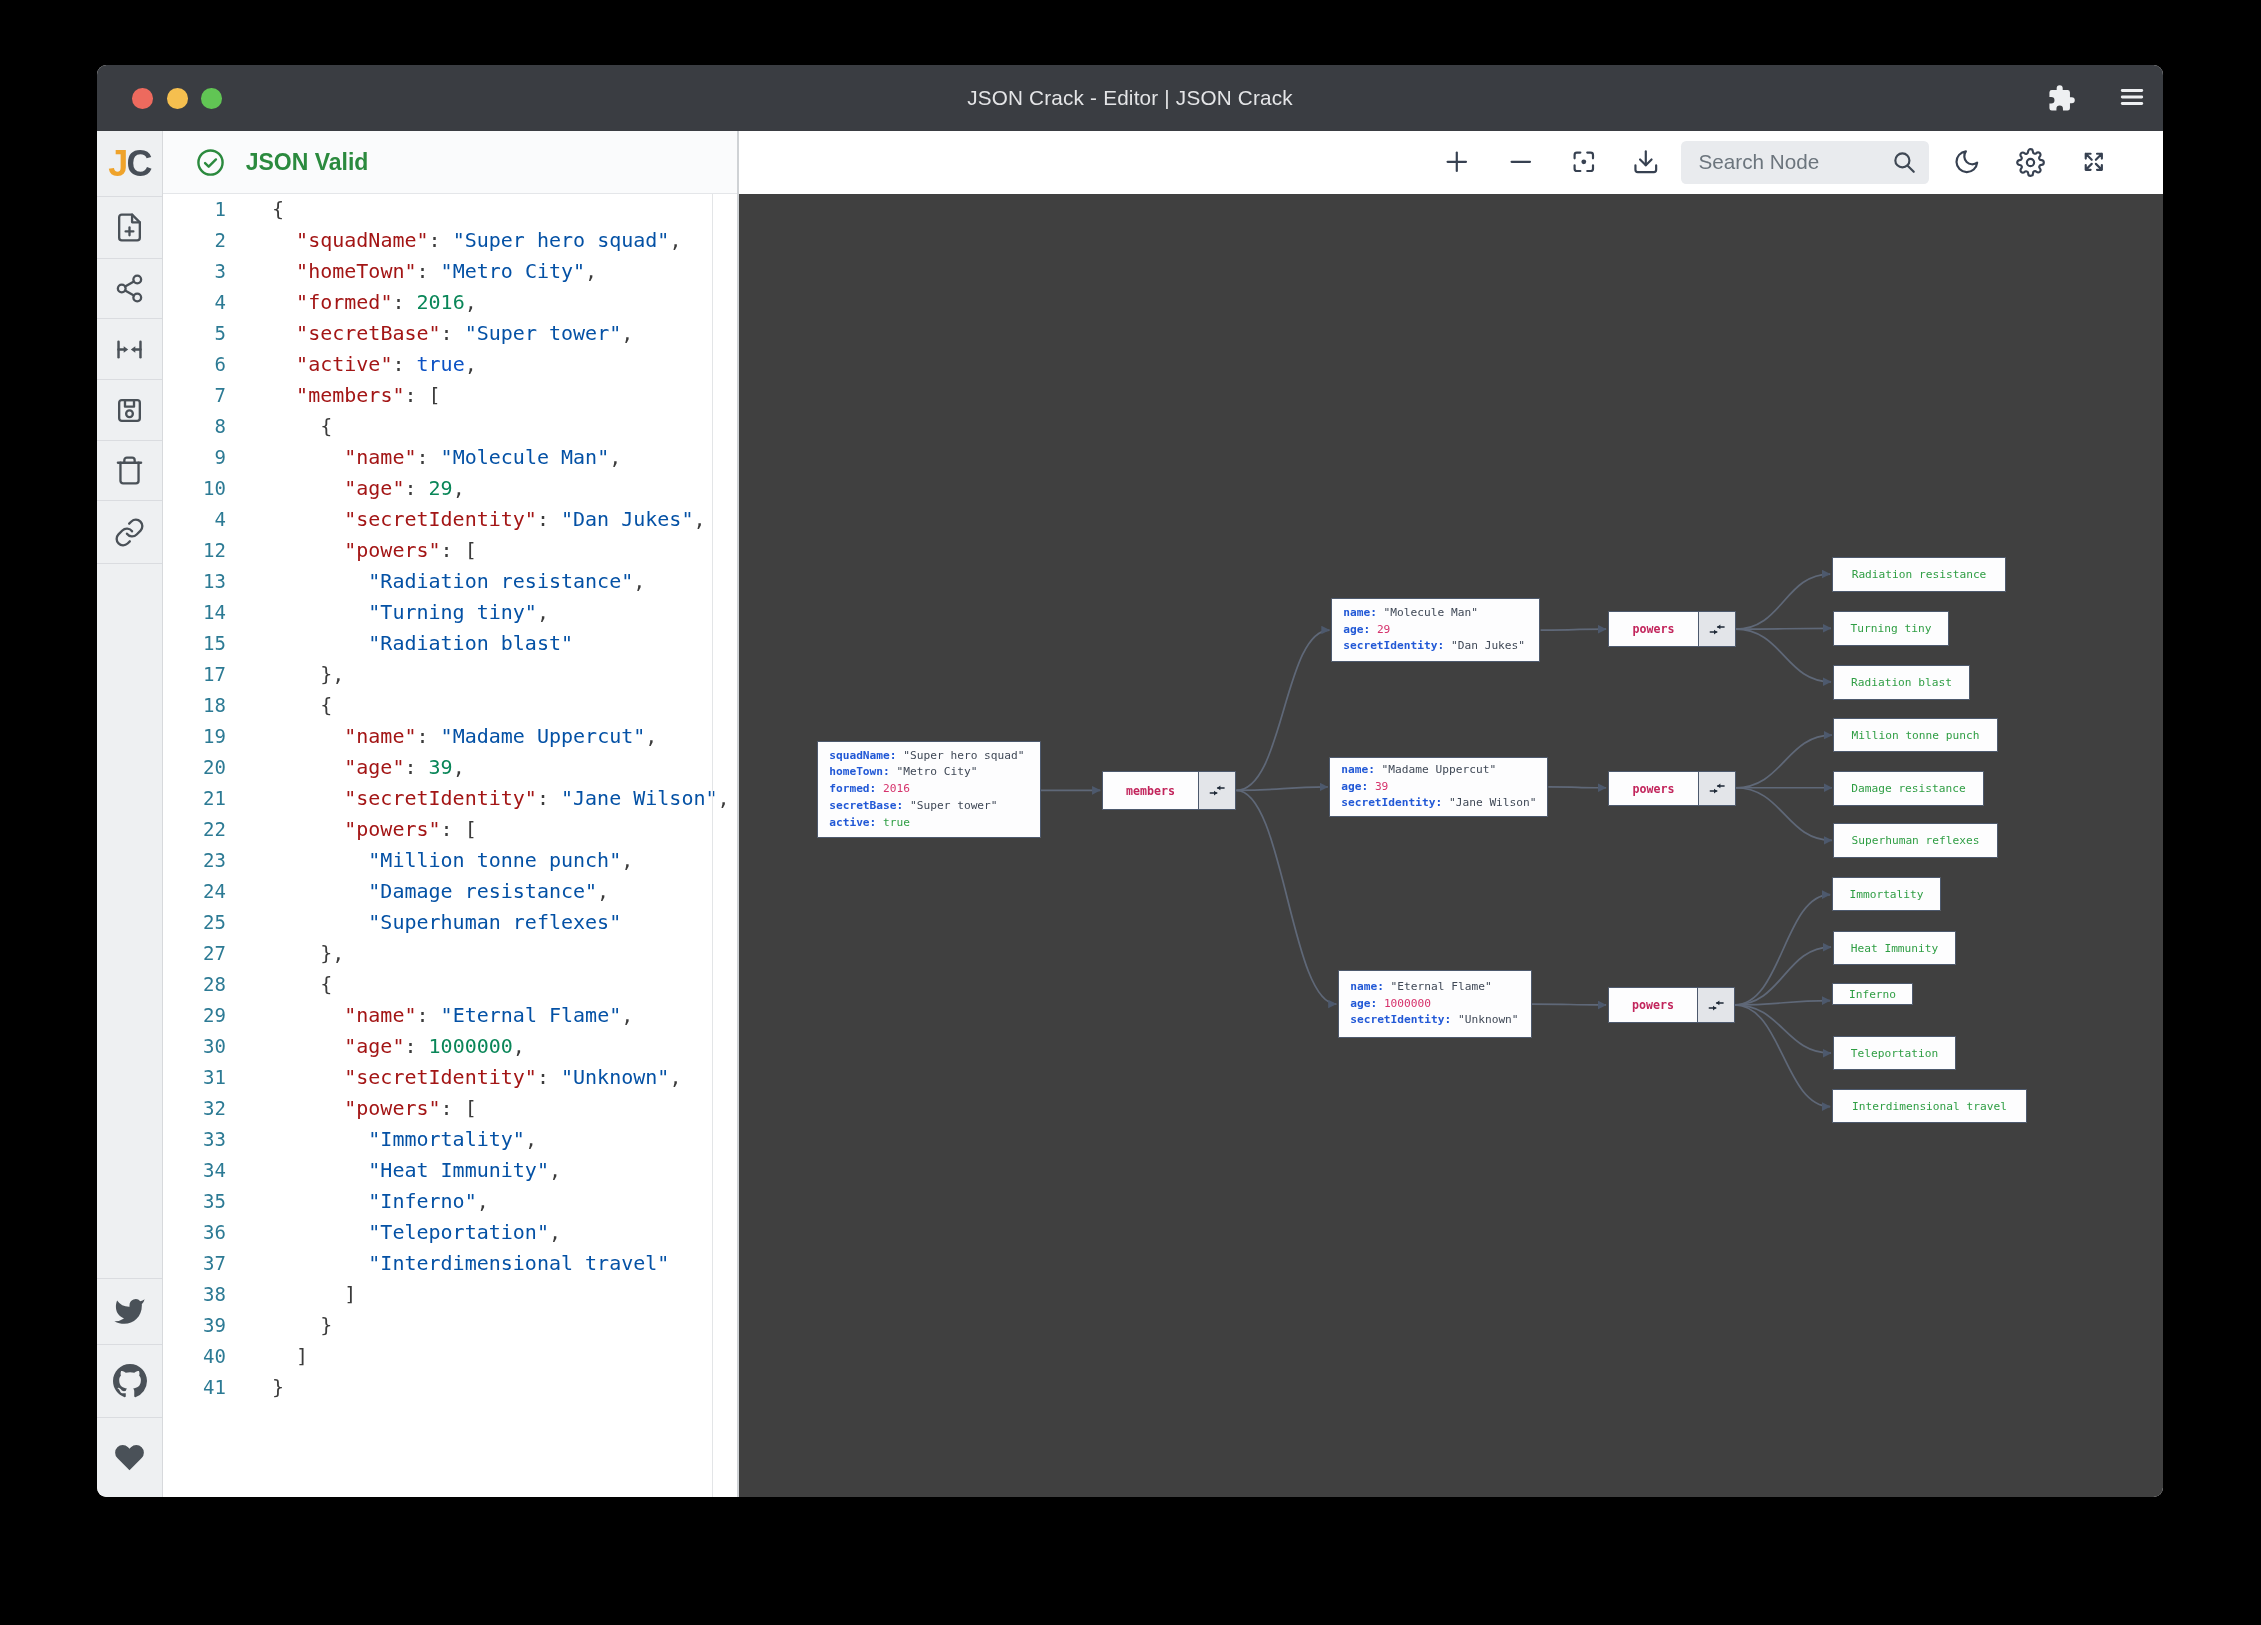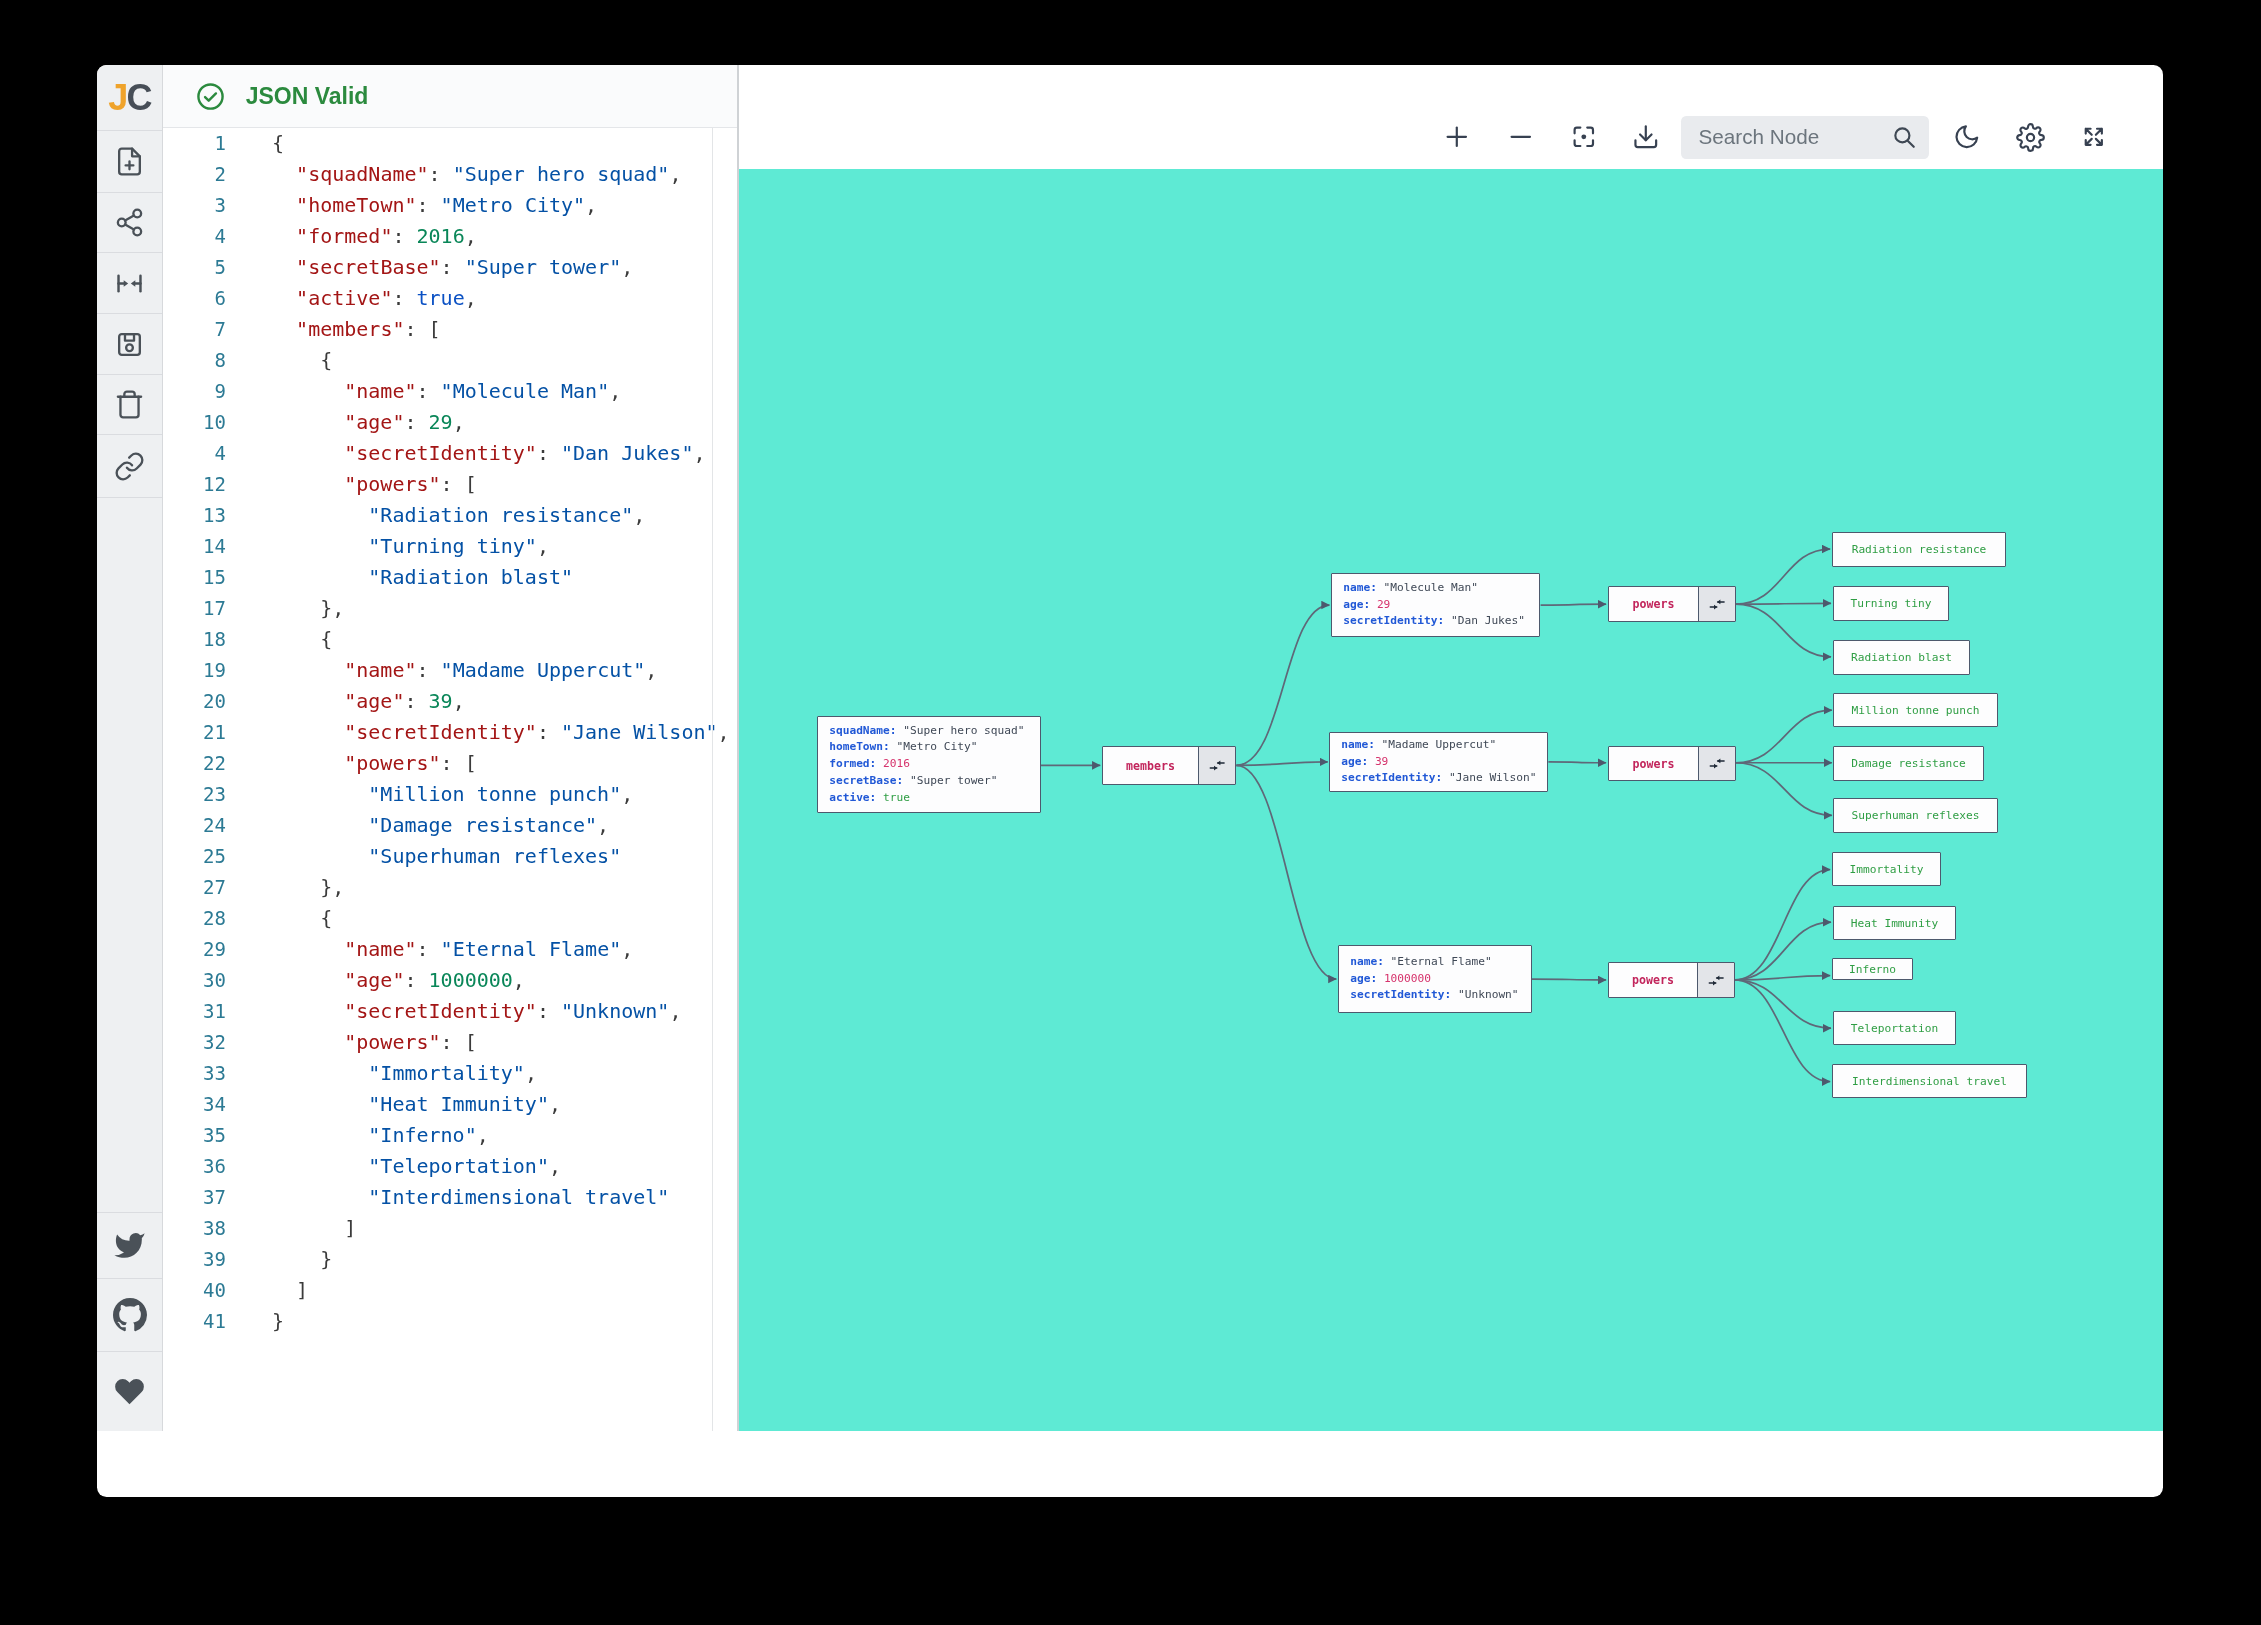--- a/index.html
+++ b/index.html
@@ -55,21 +55,21 @@
   .scroll-line { position:absolute; left:549px; top:0; bottom:0; width:0.9px; background:#e3e5e7; }
   .cl { line-height:31px; white-space:pre; height:31px; }
   .ln { display:inline-block; width:63px; text-align:right; color:#2c7a94; font-size:19px; }
   .ct { padding-left:46px; }
   .tk-p { color:#3b3b3b; }
   .tk-k { color:#a31515; }
   .tk-s { color:#0451a5; }
   .tk-n { color:#098658; }
   .tk-b { color:#0b51c4; }
   
-  .graph { flex:1; background:#5eead4; position:relative;margin-top:41px; }
+  .graph { flex:1; background:#404040; position:relative; }
   .g-header { height:63px; background:#ffffff; position:relative; }
   .g-btn {
     position:absolute; width:38px; height:38px; top:12px;
     display:flex; align-items:center; justify-content:center; cursor:pointer;
   }
   .g-search {
     position:absolute; left:942px; top:9.5px; width:248px; height:43px;
     background:#e9ebee; border-radius:5.2px; display:flex; align-items:center;
     padding:0 12px 0 15.5px; box-sizing:border-box;
   }
@@ -103,20 +103,38 @@
     display:flex; align-items:center; justify-content:center;
     color:#2f9e44; font-size:11.2px;
   }
   svg.fico { display:block; }
 </style>
 </head>
 <body>
 
 <div class="window">
 
+  <div class="titlebar">
+    <div class="tl red"></div>
+    <div class="tl yellow"></div>
+    <div class="tl green"></div>
+    <div class="tb-title">JSON Crack - Editor | JSON Crack</div>
+    <span class="tb-ico tb-puzzle">
+      <svg class="fico" width="29" height="29" viewBox="0 0 24 24" fill="#eef0f2">
+        <path d="M20.5 11H19V7a2 2 0 0 0-2-2h-4V3.5a2.5 2.5 0 0 0-5 0V5H4a2 2 0 0 0-2 2v3.8h1.5a2.7 2.7 0 0 1 0 5.4H2V20a2 2 0 0 0 2 2h3.8v-1.5a2.7 2.7 0 0 1 5.4 0V22H17a2 2 0 0 0 2-2v-4h1.5a2.5 2.5 0 0 0 0-5z"></path>
+      </svg>
+    </span>
+    <span class="tb-ico tb-menu">
+      <svg class="fico" width="26" height="26" viewBox="0 0 24 24" stroke="#eef0f2" stroke-width="2.6" stroke-linecap="round" fill="none">
+        <line x1="3" y1="6" x2="21" y2="6"></line>
+          <line x1="3" y1="12" x2="21" y2="12"></line>
+          <line x1="3" y1="18" x2="21" y2="18"></line>
+      </svg>
+    </span>
+  </div>
 
   <div class="content">
 
     <div class="sidebar">
       <div class="sb-cell" style="height:65px">
         <span class="logo"><span class="j">J</span><span class="c">C</span></span>
       </div>
       <div class="sb-cell" style="height:61px">
         <svg class="fico" width="31" height="31" viewBox="0 0 24 24" fill="none" stroke="#4a5158" stroke-width="1.8" stroke-linecap="round" stroke-linejoin="round">
           <path d="M14 2H6a2 2 0 0 0-2 2v16a2 2 0 0 0 2 2h12a2 2 0 0 0 2-2V8z"></path>

